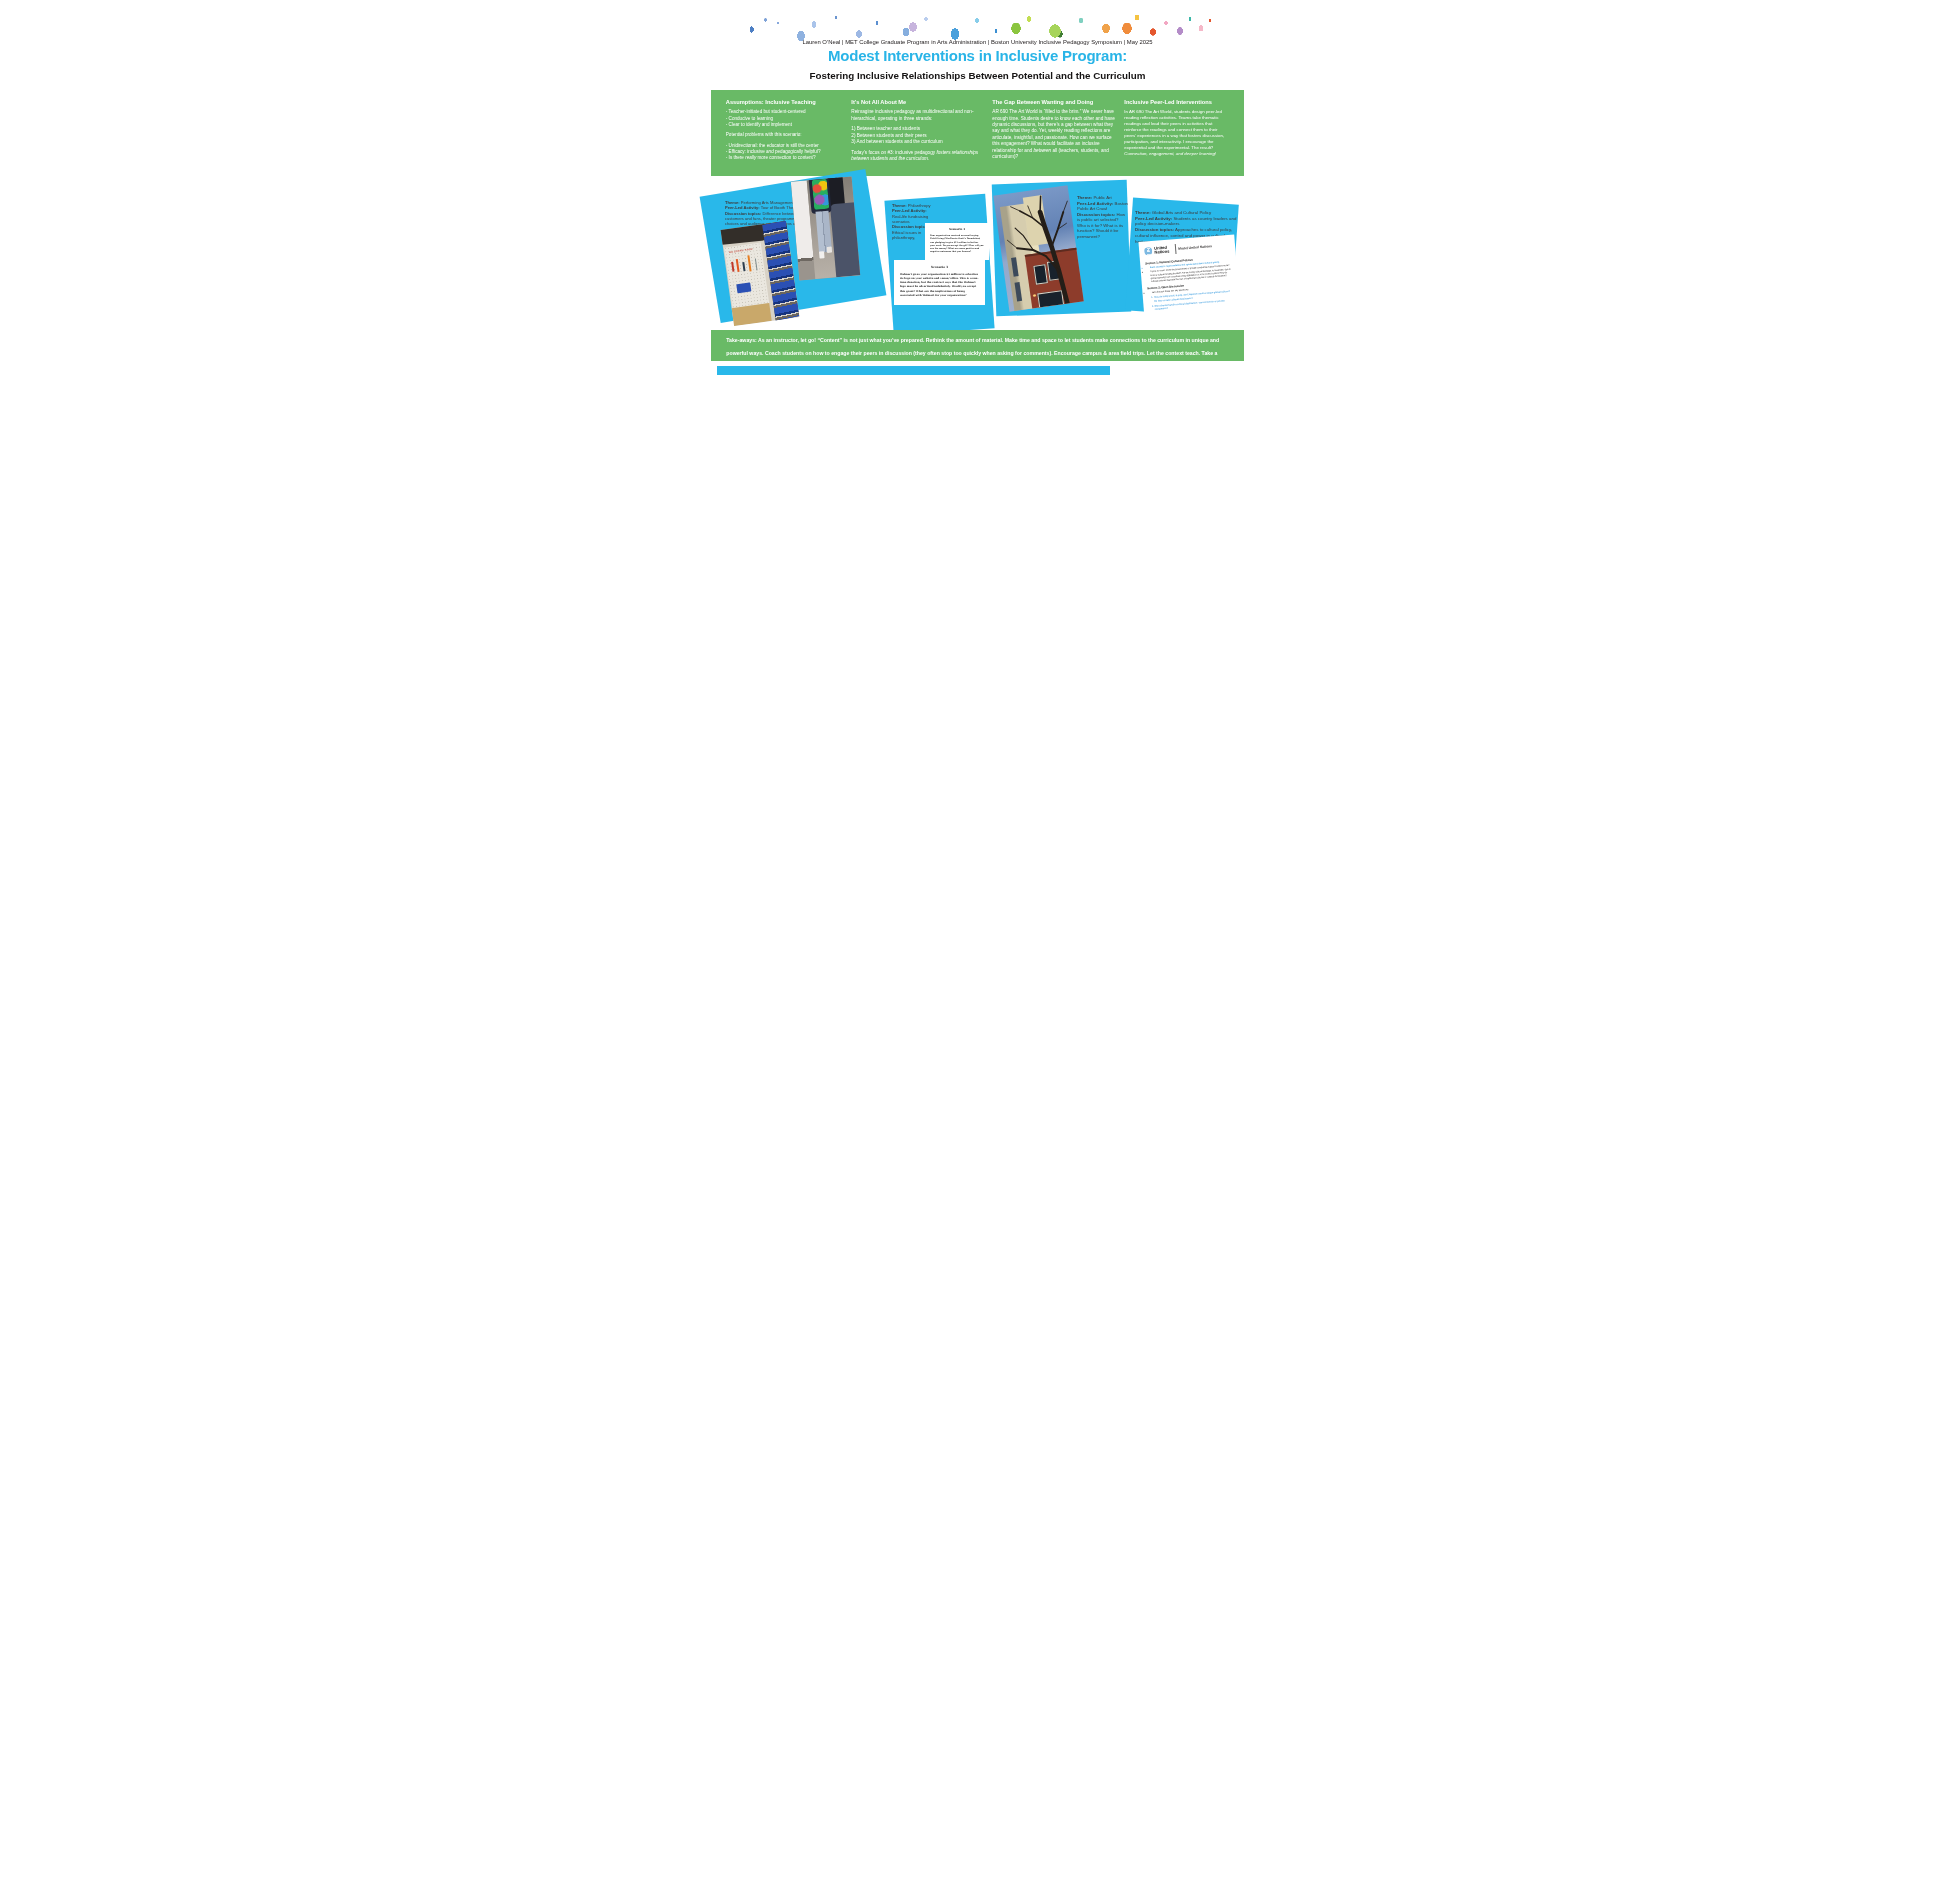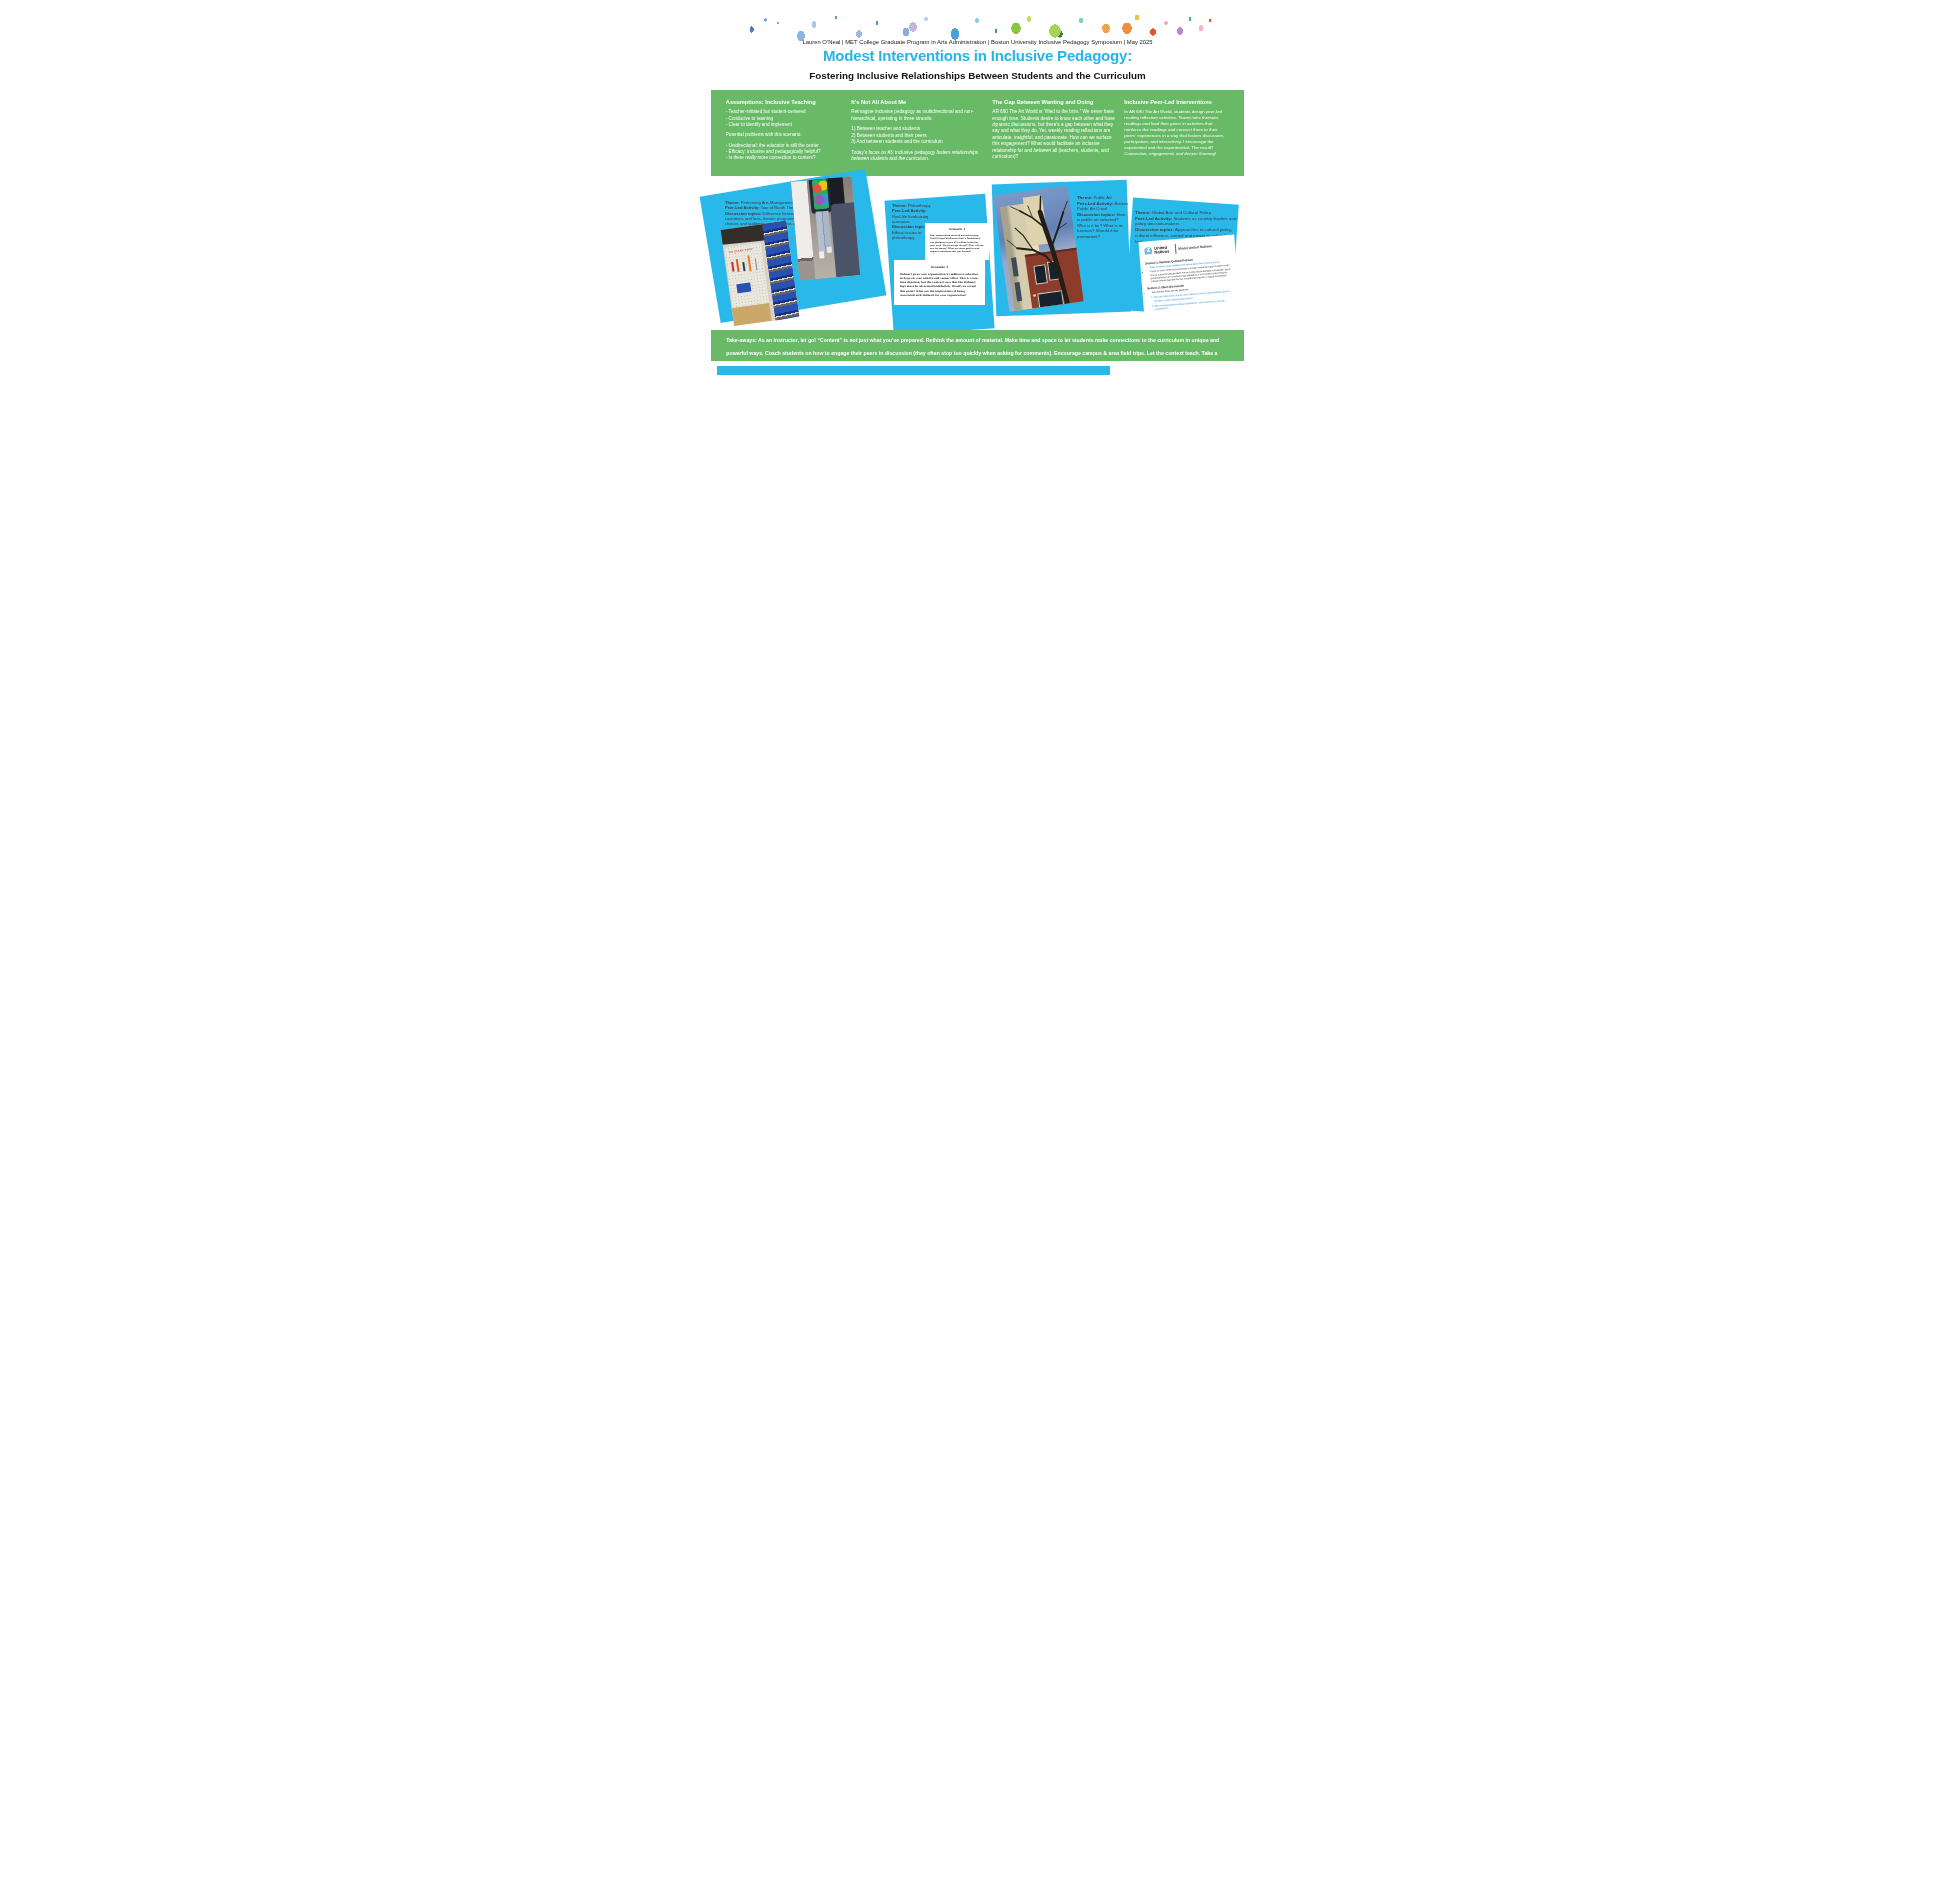--- a/index.html
+++ b/index.html
@@ -148,22 +148,22 @@
   .bottom-bar{position:absolute;left:21px;top:366px;width:393px;height:9px;background:#29b8ea;}
 </style>
 </head>
 <body>
 
 <div class="poster">
 
   <div class="splatter"></div>
 
   <div class="byline">Lauren O’Neal  |  MET College Graduate Program in Arts Administration  |  Boston University Inclusive Pedagogy Symposium  |  May 2025</div>
-  <h1 class="title">Modest Interventions in Inclusive Pedagogy:</h1>
-  <h2 class="subtitle">Fostering Inclusive Relationships Between Students and the Curriculum</h2>
+  <h1 class="title">Modest Interventions in Inclusive Program:</h1>
+  <h2 class="subtitle">Fostering Inclusive Relationships Between Potential and the Curriculum</h2>
 
   <section class="band band-top">
     <div class="col col1">
       <h3>Assumptions: Inclusive Teaching</h3>
       <div class="blk">
         <p><span>- Teacher-initiated but student-centered</span></p>
         <p><span>- Conducive to learning</span></p>
         <p><span>- Clear to identify and implement</span></p>
       </div>
       <div class="blk">

